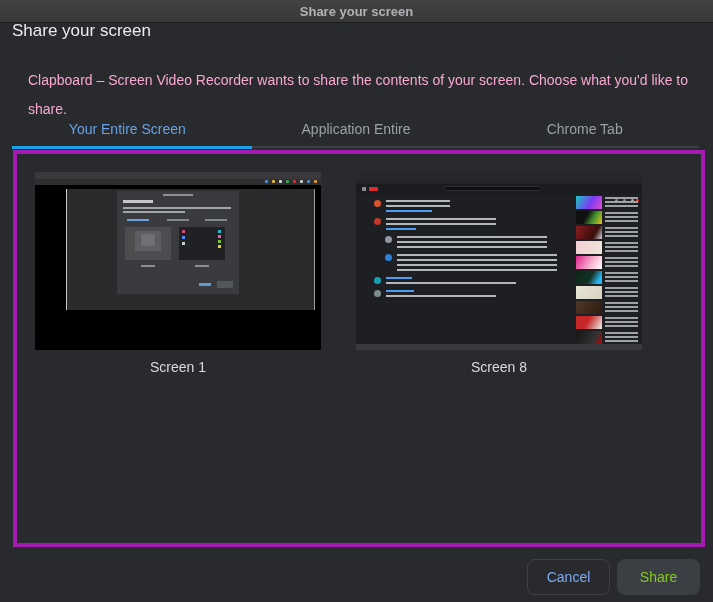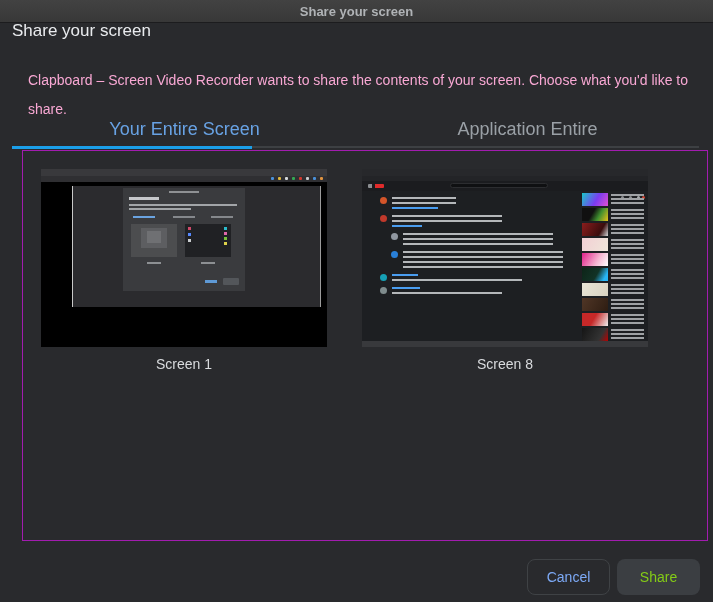--- a/index.html
+++ b/index.html
@@ -14,27 +14,27 @@
 
   
   .heading{position:absolute;left:12px;top:21px;margin:0;
     font-size:17px;font-weight:400;color:#e9ebee}
   .desc{position:absolute;left:12px;top:50px;width:692px;margin:16px;
     font-size:14px;line-height:29px;color:#f9a8d4}
 
   
   .tabs{position:absolute;left:13px;top:112px;width:686px;height:34px;display:flex}
   .tab{flex:1;display:flex;align-items:center;justify-content:center;
-    font-size:18px;color:#9aa0a6;cursor:pointer;user-select:none}
+    font-size:14px;color:#9aa0a6;cursor:pointer;user-select:none}
   .tab.active{color:#68a2e4}
   .tabline{position:absolute;left:13px;top:146px;width:686px;height:2px;background:#3d4043}
   .tabind{position:absolute;left:12px;top:146px;width:240px;height:3px;background:#1b9fe9}
 
   
-  .content{position:absolute;left:22px;top:150px;width:684px;height:389px;border:1px solid #a21caf}
+  .content{position:absolute;left:13px;top:150px;width:684px;height:389px;border:4px solid #a21caf}
   .thumb{position:absolute;top:18px;width:286px;height:178px;cursor:pointer;overflow:hidden}
   .t1{left:18px;background:#000}
   .t2{left:339px;background:#1d1f22}
   .slabel{position:absolute;top:205px;width:286px;text-align:center;font-size:14px;color:#d9dbde}
   .l1{left:18px}.l2{left:339px}
 
   
   .btns{position:absolute;right:13px;bottom:7px;display:flex;gap:7px}
   .btn{width:83px;height:36px;border-radius:8px;font-family:inherit;font-size:14px;
     font-weight:500;display:flex;align-items:center;justify-content:center;cursor:pointer;padding:15px}
@@ -129,20 +129,21 @@
   <div class="titlebar">
     <span>Share your screen</span>
   </div>
 
   <h1 class="heading">Share your screen</h1>
   <p class="desc">Clapboard – Screen Video Recorder wants to share the contents of your screen. Choose what you'd like to share.</p>
 
   <div class="tabs">
     <div class="tab active">Your Entire Screen</div>
     <div class="tab">Application Entire</div>
+    <div class="tab">Chrome Tab</div>
   </div>
   <div class="tabline"></div>
   <div class="tabind"></div>
 
   <div class="content">
 
     <div class="thumb t1">
       <div class="s1bar1 favdots"></div>
       <div class="s1bar2 favdots2">
         <i class="icr"></i>

